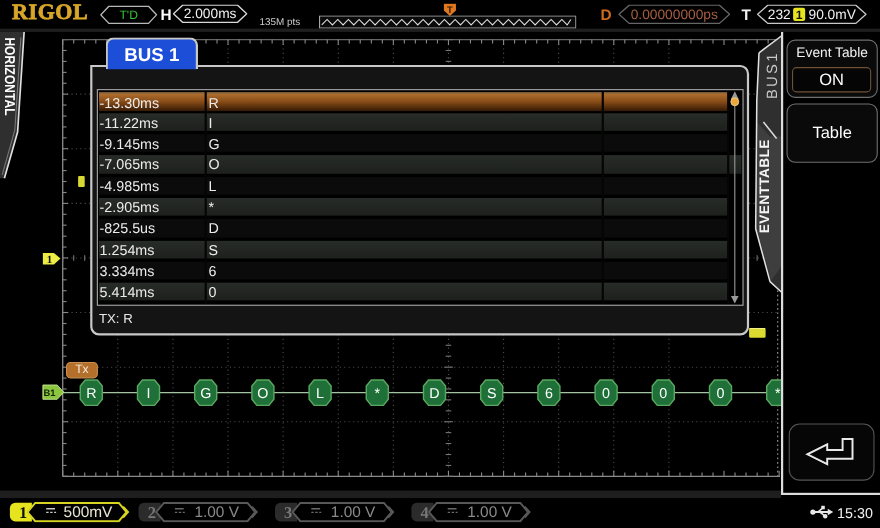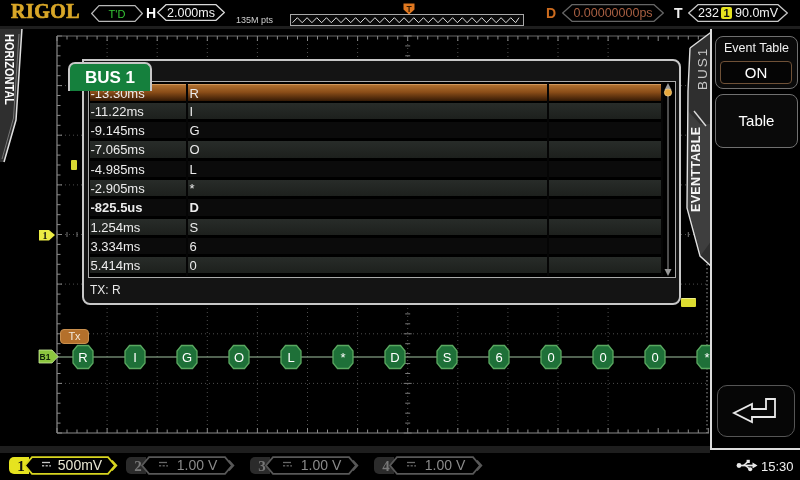--- a/index.html
+++ b/index.html
@@ -353,51 +353,51 @@
 </svg>
 
 <svg class="abs" style="left:38px;top:229px" width="20" height="13">
 <polygon points="1,1 11,1 17,6 11,11.5 1,11.5" fill="#ecec44"></polygon>
 <text x="7" y="10" font-size="10" font-weight="bold" fill="#111" text-anchor="middle" font-family="Liberation Serif,serif">1</text>
 </svg>
 
 <div class="abs" style="left:71px;top:160px;width:6px;height:10px;background:#d8d832;border-radius:1px;"></div>
 <div class="abs" style="left:681px;top:298px;width:15px;height:8px;background:#dcdc30;border-top:1.5px solid #f0f08a;border-radius:1px;"></div>
 
-<div class="abs" style="left:68px;top:34px;width:80px;height:27px;background:#15803d;border:2px solid #c8c8c8;border-bottom:none;border-radius:7px 7px 0 0;z-index:5;margin-top:28px;">
+<div class="abs" style="left:96px;top:34px;width:80px;height:27px;background:#1d4ed8;border:2px solid #c8c8c8;border-bottom:none;border-radius:7px 7px 0 0;z-index:5;">
   <div class="abs" style="left:15px;top:4px;color:#fff;font-size:17px;font-weight:bold;">BUS 1</div>
 </div>
 <div class="abs" style="left:82px;top:59px;width:595px;height:242px;background:#141414;border:2px solid #c8c8c8;border-radius:0 8px 8px 8px;z-index:4;">
 
   <div class="abs" style="left:3.5px;top:20px;width:586px;height:195px;background:#000;border:1px solid #ababab;">
     <div class="trow" style="top:1.5px;background:linear-gradient(#b0702f,#8a4d18 45%,#351a05);border-top:1px solid #cf965a;">
         <span class="c1">-13.30ms</span>
         <span class="c2">R</span>
       </div>
 <div class="trow" style="top:20.8px;background:linear-gradient(#282c29,#1d201d);">
         <span class="c1">-11.22ms</span>
         <span class="c2">I</span>
       </div>
 <div class="trow" style="top:40.1px;background:#0b0b0b;">
         <span class="c1">-9.145ms</span>
         <span class="c2">G</span>
       </div>
-<div class="trow" style="top:59.4px;background:linear-gradient(#282c29,#1d201d);">
+<div class="trow" style="top:59.4px;background:linear-gradient(#282c29,#1d201d);padding-left:12px;">
         <span class="c1">-7.065ms</span>
         <span class="c2">O</span>
       </div>
 <div class="trow" style="top:78.7px;background:#0b0b0b;">
         <span class="c1">-4.985ms</span>
         <span class="c2">L</span>
       </div>
 <div class="trow" style="top:98.0px;background:linear-gradient(#282c29,#1d201d);">
         <span class="c1">-2.905ms</span>
         <span class="c2">*</span>
       </div>
-<div class="trow" style="top:117.3px;background:#0b0b0b;font-weight:bold;">
+<div class="trow" style="top:117.3px;background:#0b0b0b;">
         <span class="c1">-825.5us</span>
         <span class="c2">D</span>
       </div>
 <div class="trow" style="top:136.6px;background:linear-gradient(#282c29,#1d201d);">
         <span class="c1">1.254ms</span>
         <span class="c2">S</span>
       </div>
 <div class="trow" style="top:155.9px;background:#0b0b0b;">
         <span class="c1">3.334ms</span>
         <span class="c2">6</span>

